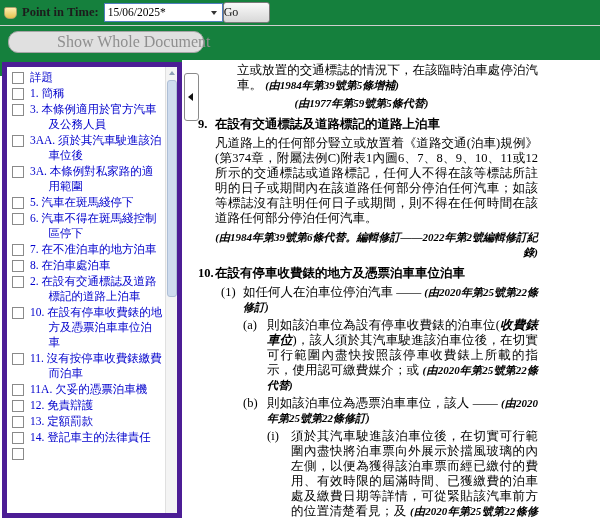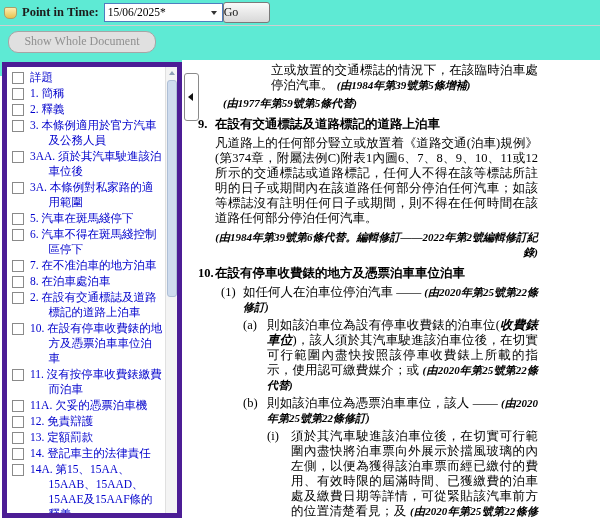--- a/index.html
+++ b/index.html
@@ -3,36 +3,36 @@
 <meta charset="utf-8">
 <style>
   html,body{margin:0;padding:0;}
   body{
     width:600px;height:518px;overflow:hidden;position:relative;
     background:#ffffff;
     font-family:"Liberation Serif","DejaVu Serif",serif;
     -webkit-font-smoothing:antialiased;
   }
   
-  .topbar{position:absolute;left:0;top:0;width:600px;height:76px;background:#5eead4;}
+  .topbar{position:absolute;left:0;top:0;width:600px;height:76px;background:#15803d;}
   .topbar-row1{height:25px;border-bottom:1px solid #cfcfcf;display:flex;align-items:center;padding-left:4px;}
   .pit-icon{width:11px;height:10px;margin-right:5px;flex:0 0 auto;
     background:linear-gradient(#fdeeb0,#e6c24e);border:1px solid #a9a06a;
     border-radius:2px 2px 5px 5px;}
   .pit-label{font-weight:bold;font-size:12.5px;color:#1c1c1c;white-space:nowrap;}
   .combo{position:relative;margin-left:5px;width:100px;height:17px;background:#fff;
     border:1px solid #4f7dbf;font-size:11.5px;line-height:16px;padding:0 14px 0 3px;
     white-space:nowrap;overflow:hidden;}
   .combo-arrow{position:absolute;right:5px;top:7px;width:0;height:0;
     border-left:3.5px solid transparent;border-right:3.5px solid transparent;border-top:4px solid #333;}
   .go-btn{width:45px;height:19px;border:1px solid #7a7a7a;border-radius:3px;
     background:linear-gradient(#fafafa,#d8d8d8);font-size:12px;text-align:left;line-height:18px;color:#111;}
   .swd-btn{position:absolute;left:8px;top:31px;width:146px;height:20px;border:1px solid #a5a5a5;
-    border-radius:10px;background:#e0e0e0;color:#8f8f8f;font-size:12px;text-align:center;line-height:19px;
-    white-space:nowrap;}
+    border-radius:10px;background:#e0e0e0;color:#8f8f8f;font-size:16px;text-align:left;line-height:19px;
+    white-space:nowrap;padding-left:48px;}
   
   .sidebar{position:absolute;left:2px;top:62px;width:180px;height:456px;background:#fff;
     border:5px solid #4c1d95;box-sizing:border-box;overflow:hidden;}
   .toc{padding:3px 14px 0 4px;}
   .toc-item{display:flex;align-items:flex-start;margin-bottom:1px;
     font-size:11.5px;line-height:15px;color:#0000cc;}
   .toc-cb{flex:0 0 auto;width:10px;height:10px;border:1px solid #8a8a8a;background:#fff;
     margin:2px 6px 0 1px;}
   .toc-label{padding-left:1.6em;text-indent:-1.6em;cursor:pointer;}
   .toc-scroll{position:absolute;right:0;top:0;width:11px;height:454px;background:#f4f4f4;
@@ -53,23 +53,23 @@
   
   .content{position:absolute;left:182px;top:60px;width:418px;height:458px;background:#fff;
     box-sizing:border-box;padding:3px 62px 0 16px;overflow:hidden;color:#000;}
   .para{position:relative;font-size:12.5px;line-height:15px;margin:0 0 3px 0;text-align:justify;}
   .para .num{position:absolute;left:0;top:0;}
   .p-sec{padding-left:17px;font-weight:bold;margin-top:6px;margin-bottom:4px;text-align:left;}
   .p-lvl0{padding-left:17px;}
   .p-lvl1{padding-left:45px;} .p-lvl1 > .num{left:23px;}
   .p-lvl2{padding-left:69px;} .p-lvl2 > .num{left:45px;}
   .p-lvl3{padding-left:93px;} .p-lvl3 > .num{left:69px;}
-  .p-frag{padding-left:39px;margin-left:34px;}
+  .p-frag{padding-left:39px;}
   .p-note-sec{padding-left:17px;text-align:right;margin:4px 0 4px;}
-  .p-note-sub{padding-left:17px;padding-right:30px;text-align:left;margin:2px 8px 3px;}
+  .p-note-sub{padding-left:17px;padding-right:30px;text-align:center;margin:2px 8px 3px;}
   .run-note{font-style:italic;font-weight:bold;font-size:11px;}
   .run-term{font-style:italic;font-weight:bold;}
 </style>
 </head>
 <body>
 
 <div class="topbar">
   <div class="topbar-row1">
     <span class="pit-icon"></span>
     <span class="pit-label">Point in Time:</span>
@@ -84,24 +84,20 @@
 
 <div class="sidebar">
   <div class="toc" id="toc-list">
       <div class="toc-item">
         <span class="toc-cb"></span>
         <span class="toc-label">詳題</span>
       </div>
       <div class="toc-item">
         <span class="toc-cb"></span>
         <span class="toc-label">1. 簡稱</span>
-      </div>
-      <div class="toc-item">
-        <span class="toc-cb"></span>
-        <span class="toc-label">2. 釋義</span>
       </div>
       <div class="toc-item">
         <span class="toc-cb"></span>
         <span class="toc-label">3. 本條例適用於官方汽車及公務人員</span>
       </div>
       <div class="toc-item">
         <span class="toc-cb"></span>
         <span class="toc-label">3AA. 須於其汽車駛進該泊車位後</span>
       </div>
       <div class="toc-item">
@@ -147,21 +143,20 @@
       <div class="toc-item">
         <span class="toc-cb"></span>
         <span class="toc-label">13. 定額罰款</span>
       </div>
       <div class="toc-item">
         <span class="toc-cb"></span>
         <span class="toc-label">14. 登記車主的法律責任</span>
       </div>
       <div class="toc-item">
         <span class="toc-cb"></span>
-        <span class="toc-label">14A. 第15、15AA、15AAB、15AAD、15AAE及15AAF條的釋義</span>
       </div>
     </div>
   <div class="toc-scroll">
     <div class="sb-btn up">
         <span class="sb-tri-up"></span>
       </div>
     <div class="sb-thumb"></div>
     <div class="sb-btn down">
         <span class="sb-tri-down"></span>
       </div>

